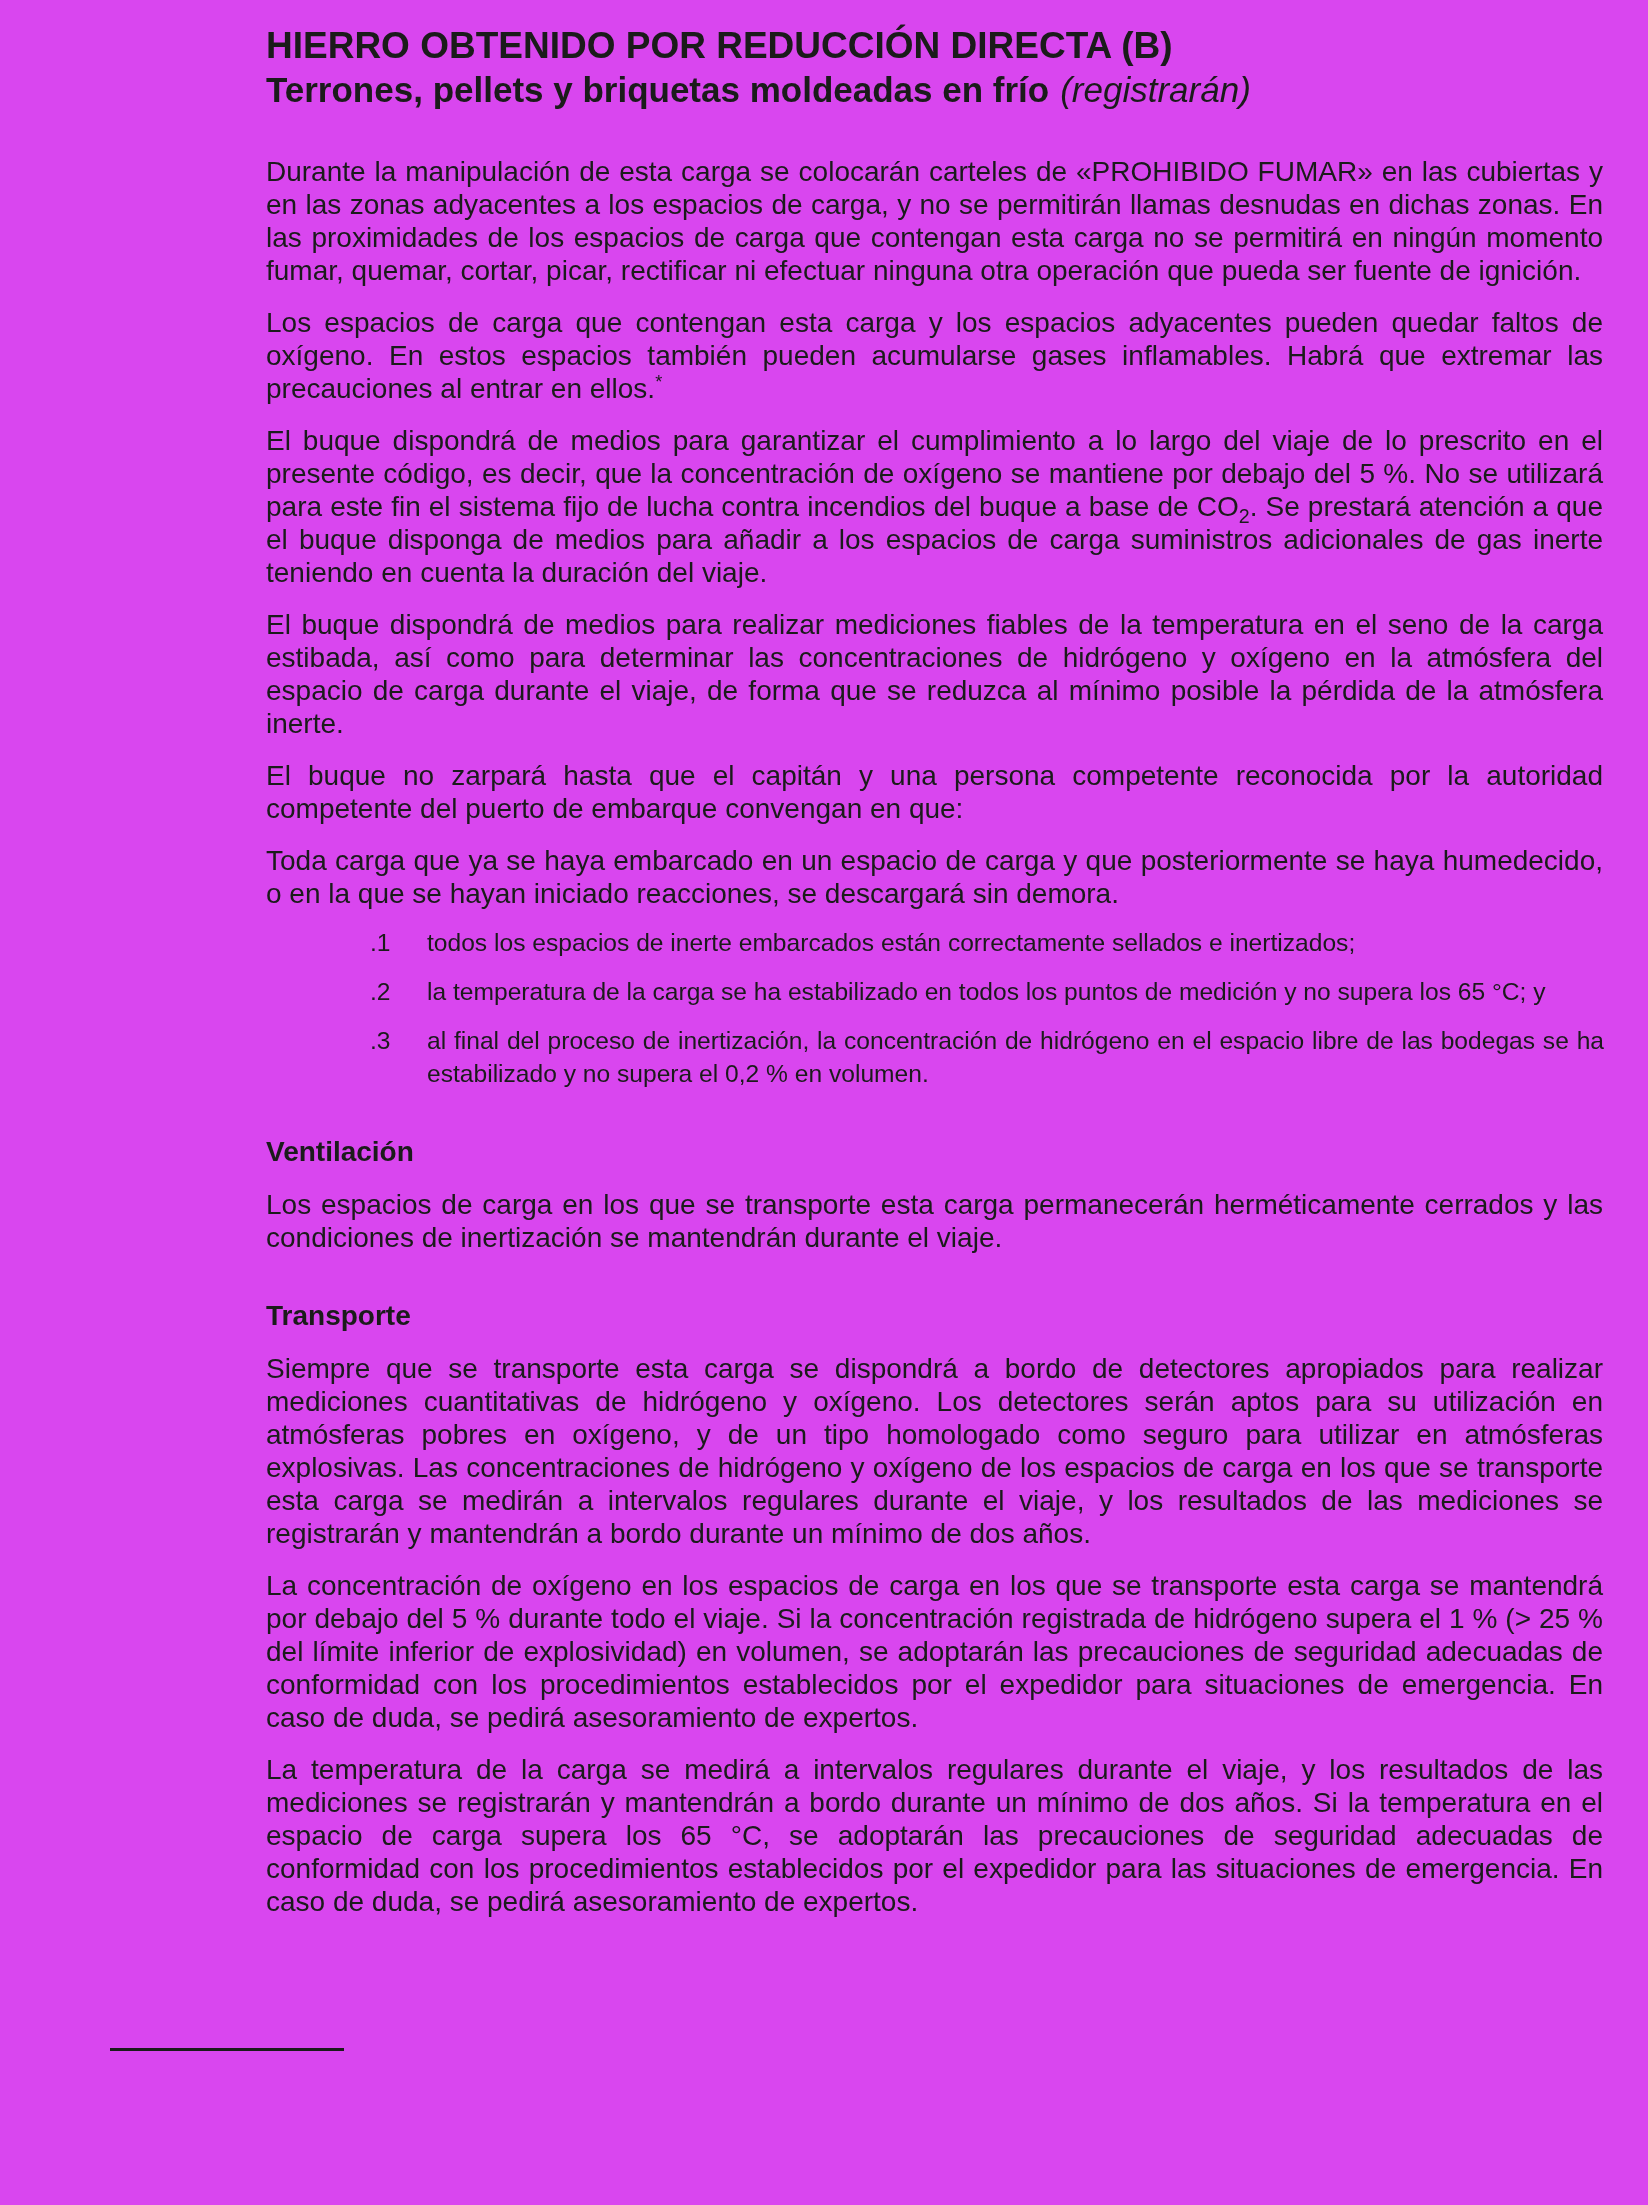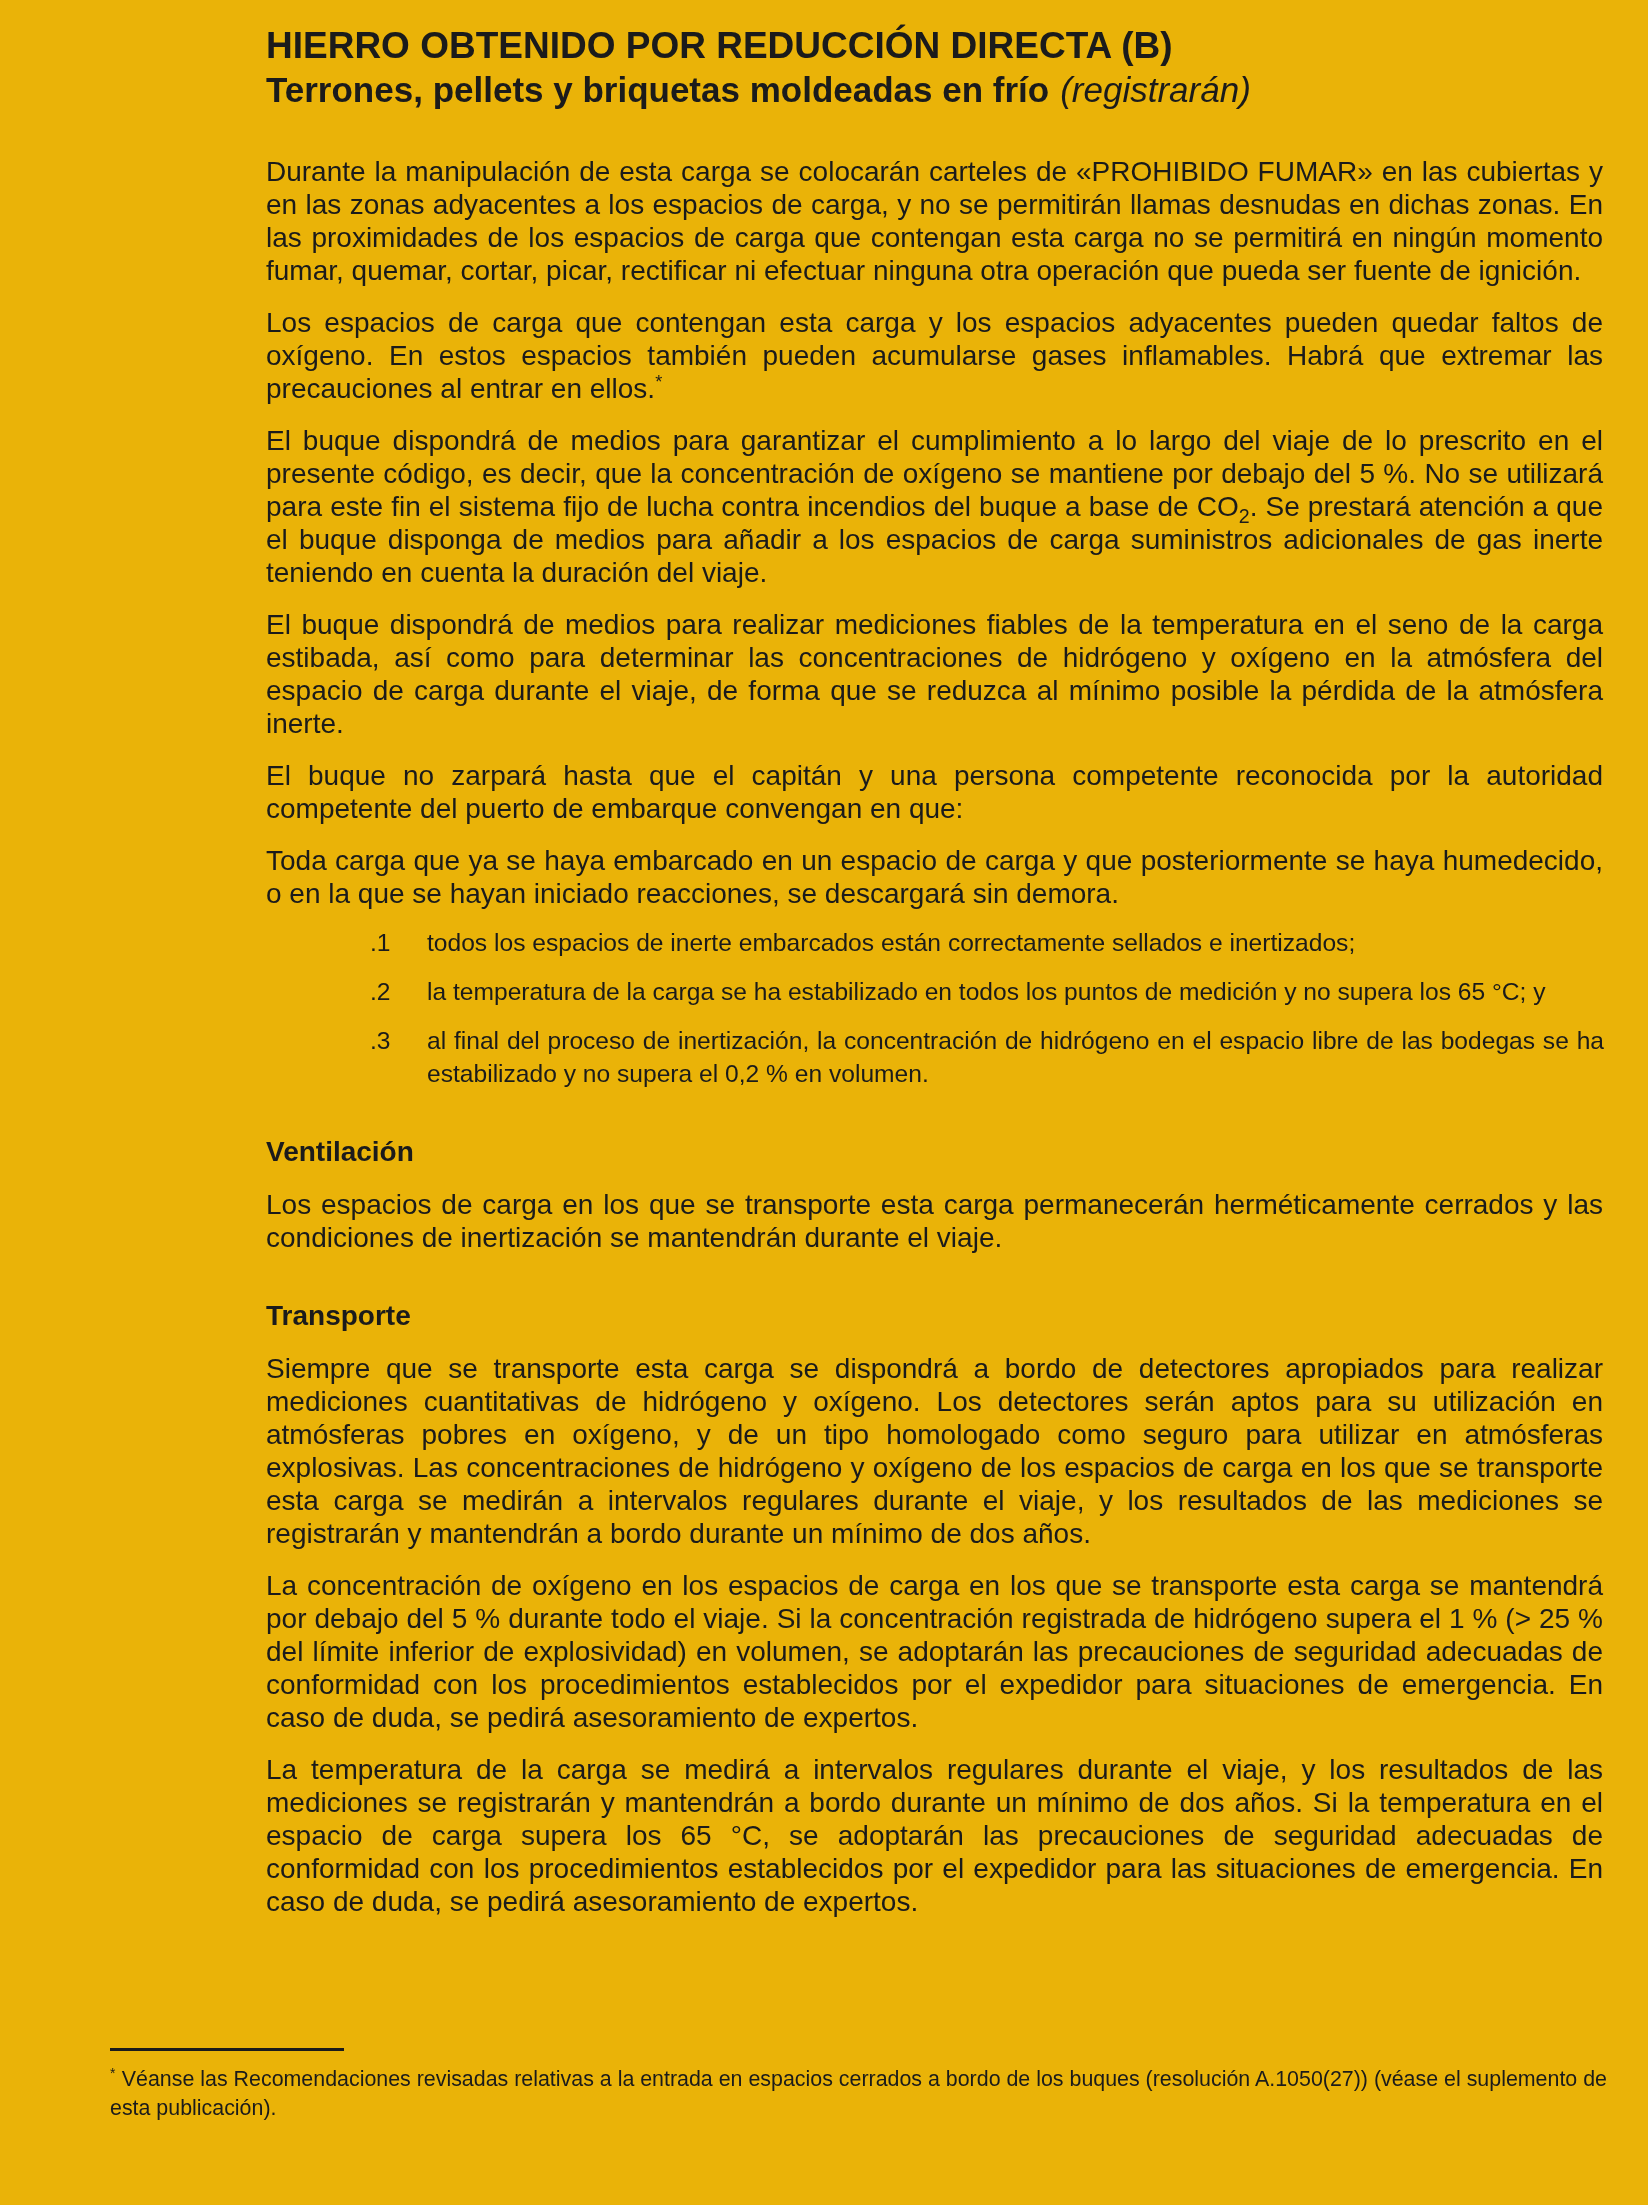--- a/index.html
+++ b/index.html
@@ -1,20 +1,20 @@
 <!DOCTYPE html>
 <html style="font-size:12.7px"><head>
 <meta charset="utf-8">
 <style>
   html, body { margin: 0; padding: 0; background: #ffffff; }
   .page {
     position: relative;
     width: 1648px;
     height: 2205px;
-    background: #eab308;
+    background: #d946ef;
     color: #1b1b1b;
     font-family: "Liberation Sans", sans-serif;
     overflow: hidden;
   }
   .content {
     position: absolute;
     left: 266px;
     right: 44px;
     top: 24px;
   }
@@ -137,16 +137,15 @@
     <p class="body">Siempre que se transporte esta carga se dispondrá a bordo de detectores apropiados para realizar mediciones cuantitativas de hidrógeno y oxígeno. Los detectores serán aptos para su utilización en atmósferas pobres en oxígeno, y de un tipo homologado como seguro para utilizar en atmósferas explosivas. Las concentraciones de hidrógeno y oxígeno de los espacios de carga en los que se transporte esta carga se medirán a intervalos regulares durante el viaje, y los resultados de las mediciones se registrarán y mantendrán a bordo durante un mínimo de dos años.</p>
 
     <p class="body">La concentración de oxígeno en los espacios de carga en los que se transporte esta carga se mantendrá por debajo del 5 % durante todo el viaje. Si la concentración registrada de hidrógeno supera el 1 % (&gt; 25 % del límite inferior de explosividad) en volumen, se adoptarán las precauciones de seguridad adecuadas de conformidad con los procedimientos establecidos por el expedidor para situaciones de emergencia. En caso de duda, se pedirá asesoramiento de expertos.</p>
 
     <p class="body">La temperatura de la carga se medirá a intervalos regulares durante el viaje, y los resultados de las mediciones se registrarán y mantendrán a bordo durante un mínimo de dos años. Si la temperatura en el espacio de carga supera los 65 °C, se adoptarán las precauciones de seguridad adecuadas de conformidad con los procedimientos establecidos por el expedidor para las situaciones de emergencia. En caso de duda, se pedirá asesoramiento de expertos.</p>
 
   </div>
 
   <div class="footnote">
     <div class="fn-rule"></div>
-    <div><sup class="fn-mark">*</sup><span class="fn-text">Véanse las Recomendaciones revisadas relativas a la entrada en espacios cerrados a bordo de los buques (resolución A.1050(27)) (véase el suplemento de esta publicación).</span></div>
   </div>
 </div>
 
 
 </body></html>

